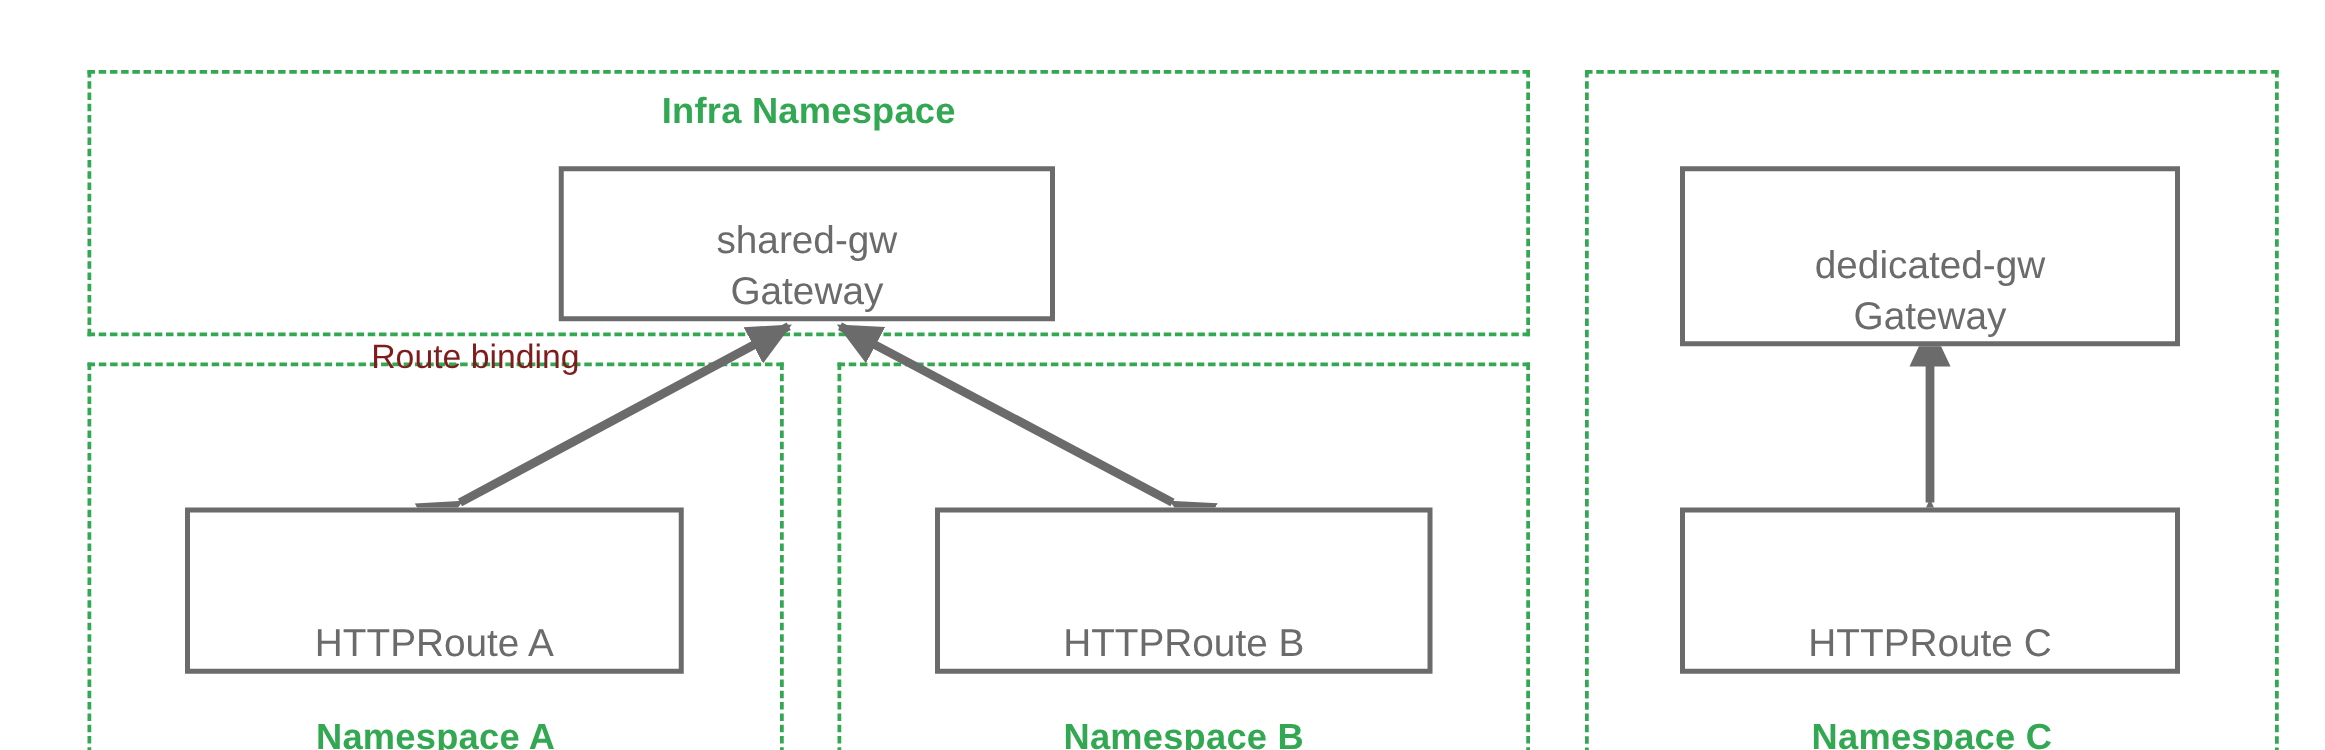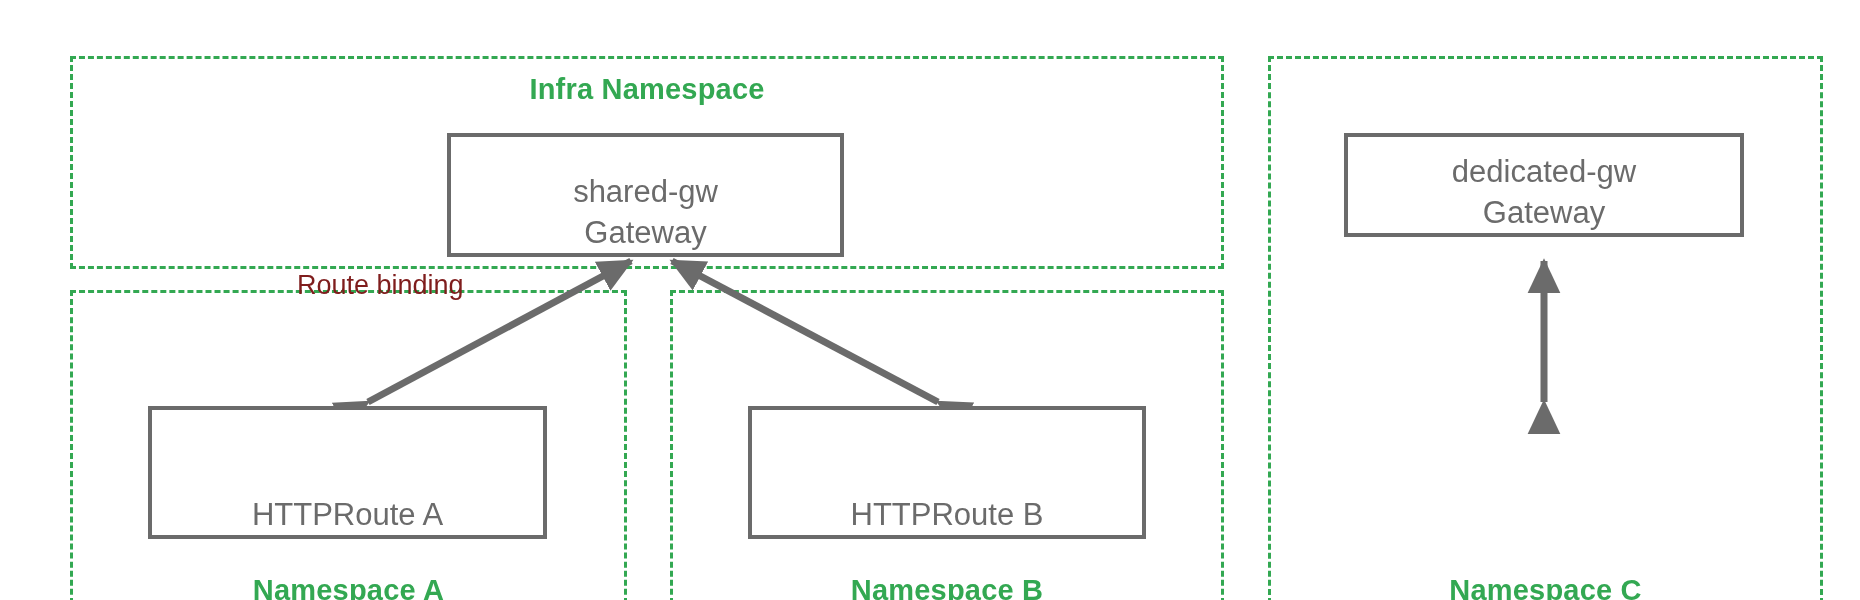--- a/index.html
+++ b/index.html
@@ -111,29 +111,32 @@
         <line x1="938" y1="366" x2="672" y2="225" marker-end="url(#arrowhead)" marker-start="url(#arrowhead)"></line>
         <line x1="1544" y1="366" x2="1544" y2="225" marker-end="url(#arrowhead)" marker-start="url(#arrowhead)"></line>
       </g>
   </svg>
 
   <div class="res-box" id="res-shared-gw" style="left: 447px; top: 97px; width: 397px; height: 124px;">
     <div class="res-label">shared-gw
 Gateway</div>
   </div>
 
-  <div class="res-box" id="res-dedicated-gw" style="left: 1344px; top: 97px; width: 400px; height: 104px;">
+  <div class="res-box" id="res-dedicated-gw" style="left: 1344px; top: 97px; width: 400px; height: 144px;">
     <div class="res-label">dedicated-gw
 Gateway</div>
   </div>
 
   <div class="res-box" id="res-httproute-b" style="left: 748px; top: 370px; width: 398px; height: 133px;">
     <div class="res-label">HTTPRoute B</div>
   </div>
 
   <div class="res-box" id="res-httproute-a" style="left: 148px; top: 370px; width: 399px; height: 133px;">
     <div class="res-label">HTTPRoute A</div>
   </div>
 
+  <div class="res-box" id="res-httproute-c" style="left: 1344px; top: 370px; width: 400px; height: 133px;">
+    <div class="res-label">HTTPRoute C</div>
+  </div>
 
   <div class="edge-label" id="annot-route-binding" style="left: 297px; top: 234px;">Route binding</div>
 
 </div>
 
 </body></html>

